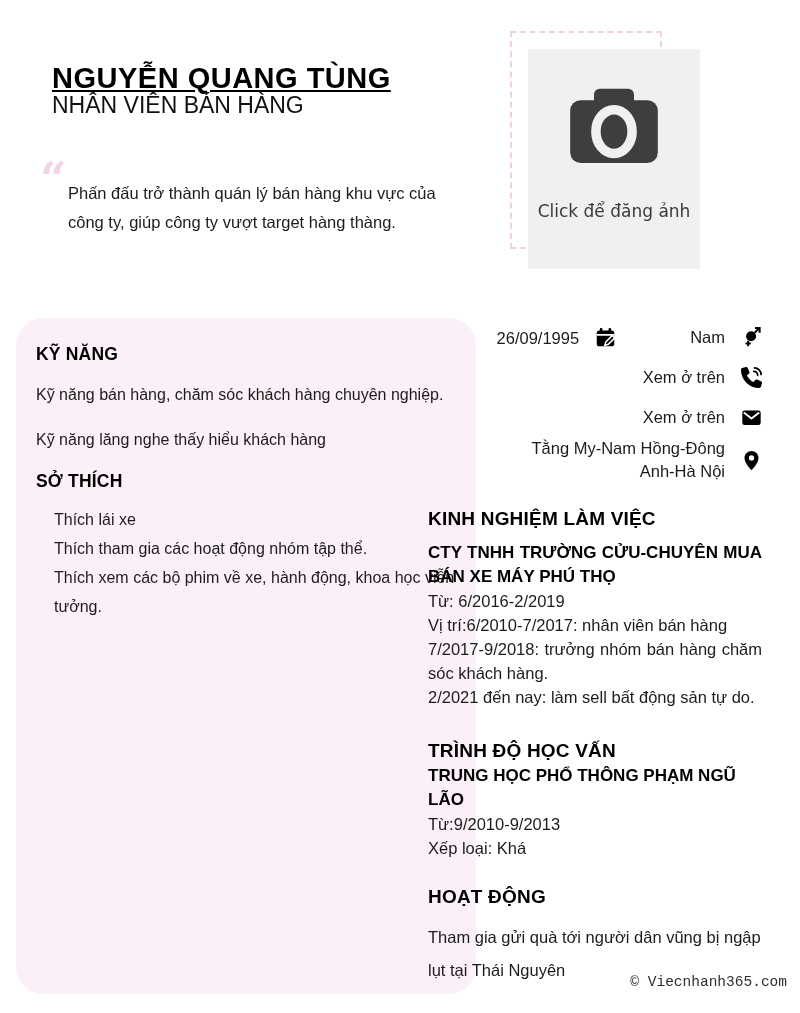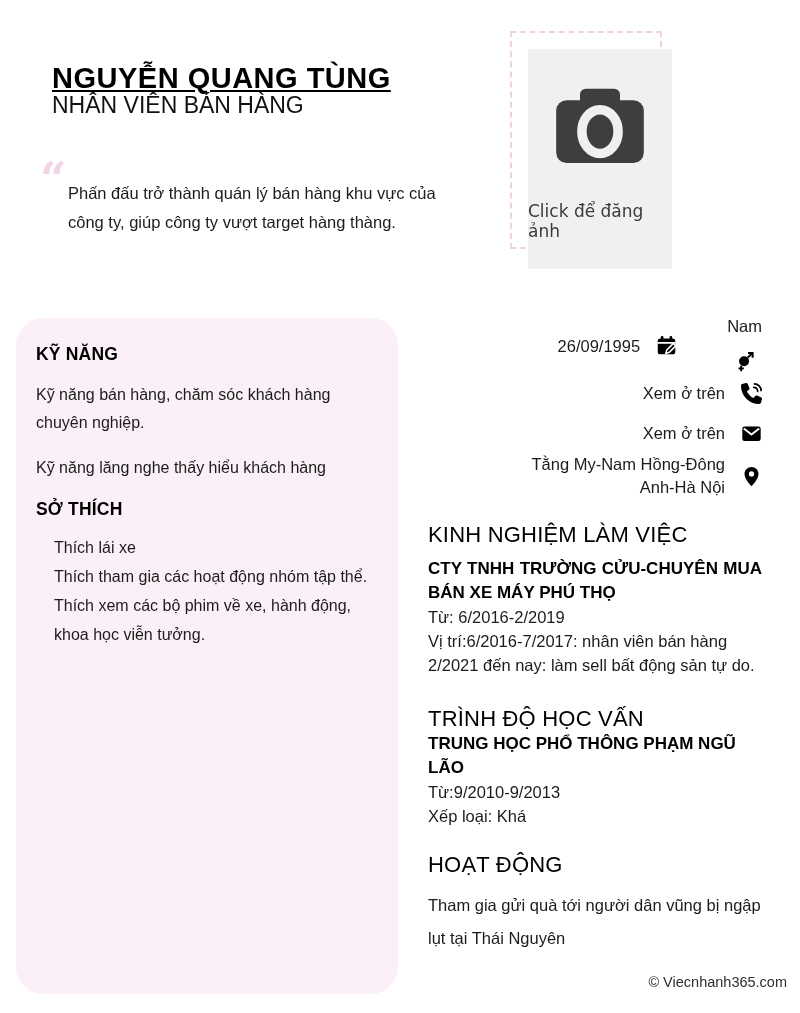--- a/index.html
+++ b/index.html
@@ -12,56 +12,56 @@
   .job{position:absolute;left:52px;top:90px;font-size:23px;color:#111;line-height:30px;}
 
   .quote-mark{position:absolute;left:40px;top:156px;font-family:"DejaVu Serif",serif;
         font-size:46px;font-weight:700;color:#f3d4e6;line-height:1;}
   .objective{position:absolute;left:68px;top:179px;width:386px;font-size:16.5px;
         line-height:29px;color:#1c1c1c;margin:0;}
 
   
   .photo-dashed{position:absolute;left:510px;top:31px;width:152px;height:218px;
         border:2px dashed #eed2e2;box-sizing:border-box;}
-  .photo-box{position:absolute;left:528px;top:49px;width:144px;height:220px;background:#f0f0f0;
+  .photo-box{position:absolute;left:528px;top:49px;width:172px;height:220px;background:#f0f0f0;
         display:flex;flex-direction:column;align-items:center;padding-top:34px;
         box-sizing:border-box;cursor:pointer;}
   .photo-caption{margin-top:14px;font-family:"DejaVu Sans",sans-serif;font-size:17px;color:#3a3a3a;}
 
   
-  .panel{position:absolute;left:16px;top:318px;width:382px;height:676px;background:#fbf0f7;
+  .panel{position:absolute;left:16px;top:318px;width:460px;height:676px;background:#fbf0f7;
         border-radius:27px;box-sizing:border-box;padding:26px 20px 12px 20px;}
   .panel h3{margin:0 0 13px 0;font-size:17.5px;font-weight:700;color:#000;letter-spacing:.2px;}
   .panel p{margin:16px 0 17px 0;font-size:16px;line-height:28px;color:#1c1c1c;}
   .hobbies-heading{margin-top:12px !important;}
   .panel ul{list-style:none;margin:2px 0 0 0;padding:0 0 0 18px;font-size:16px;
         line-height:29px;color:#1c1c1c;}
 
   
   .right{position:absolute;left:428px;top:317px;width:334px;}
   .info-row{display:flex;align-items:center;justify-content:flex-end;min-height:40px;}
   .pair{display:flex;align-items:center;gap:16px;}
   .grow{flex:1;justify-content:flex-end;align-items:flex-end;}
-  .gap-left{margin-left:50px;flex-direction:column;}
+  .gap-left{margin-left:74px;}
   .icon{width:21px;height:21px;flex:0 0 21px;display:flex;align-items:center;justify-content:center;}
   .icon svg{width:21px;height:21px;display:block;}
   .info-text{font-size:16.5px;color:#1c1c1c;}
   .addr{text-align:right;line-height:23px;}
   .addr-row{min-height:46px;justify-content:flex-end;}
 
-  .sec-h{font-size:22px;font-weight:400;color:#000;margin:0;line-height:27px;letter-spacing:.2px;}
+  .sec-h{font-size:19px;font-weight:700;color:#000;margin:0;line-height:27px;letter-spacing:.2px;}
   .exp-h{margin-top:22px;}
   .edu-h{margin-top:28px;}
   .act-h{margin-top:23px;}
   .company{margin-top:9px;font-size:17px;font-weight:700;color:#000;line-height:24px;text-align:justify;}
   .detail{font-size:16.5px;line-height:24px;color:#1c1c1c;text-align:justify;}
   .school{font-size:17px;font-weight:700;color:#000;line-height:24px;}
   .act-text{margin-top:11px;font-size:16.5px;line-height:33px;color:#1c1c1c;width:340px;}
 
-  .watermark{position:absolute;right:13px;top:974px;font-family:Liberation Sans, sans-serif;
+  .watermark{position:absolute;right:13px;top:974px;font-family:Liberation Mono, monospace;
         font-size:14.5px;color:#2e2e2e;}
 </style>
 </head>
 <body>
 
 <div class="page">
 
   <h1 class="name">NGUYỄN QUANG TÙNG</h1>
   <div class="job">NHÂN VIÊN BÁN HÀNG</div>
 
@@ -157,21 +157,22 @@
             <path fill="#000" d="M12 1.2c-4.4 0-8 3.5-8 7.9 0 5.6 7.2 13.2 7.5 13.5.3.3.7.3 1 0 .3-.3 7.5-7.9 7.5-13.5 0-4.4-3.6-7.9-8-7.9z"></path>
             <circle cx="12" cy="9" r="3" fill="#fff"></circle>
           </svg>
         </span>
       </div>
     </div>
 
     <h2 class="sec-h exp-h">KINH NGHIỆM LÀM VIỆC</h2>
     <div class="company">CTY TNHH TRƯỜNG CỬU-CHUYÊN MUA BÁN XE MÁY PHÚ THỌ</div>
     <div class="detail">Từ: 6/2016-2/2019</div>
-    <div class="detail">Vị trí:6/2016-7/2017: nhân viên bán hàng</div>
+    <div class="detail">Vị trí:6/2010-7/2017: nhân viên bán hàng</div>
+    <div class="detail">7/2017-9/2018: trưởng nhóm bán hàng chăm sóc khách hàng.</div>
     <div class="detail">2/2021 đến nay: làm sell bất động sản tự do.</div>
 
     <h2 class="sec-h edu-h">TRÌNH ĐỘ HỌC VẤN</h2>
     <div class="school">TRUNG HỌC PHỔ THÔNG PHẠM NGŨ LÃO</div>
     <div class="detail">Từ:9/2010-9/2013</div>
     <div class="detail">Xếp loại: Khá</div>
 
     <h2 class="sec-h act-h">HOẠT ĐỘNG</h2>
     <div class="act-text">Tham gia gửi quà tới người dân vũng bị ngập lụt tại Thái Nguyên</div>
 

